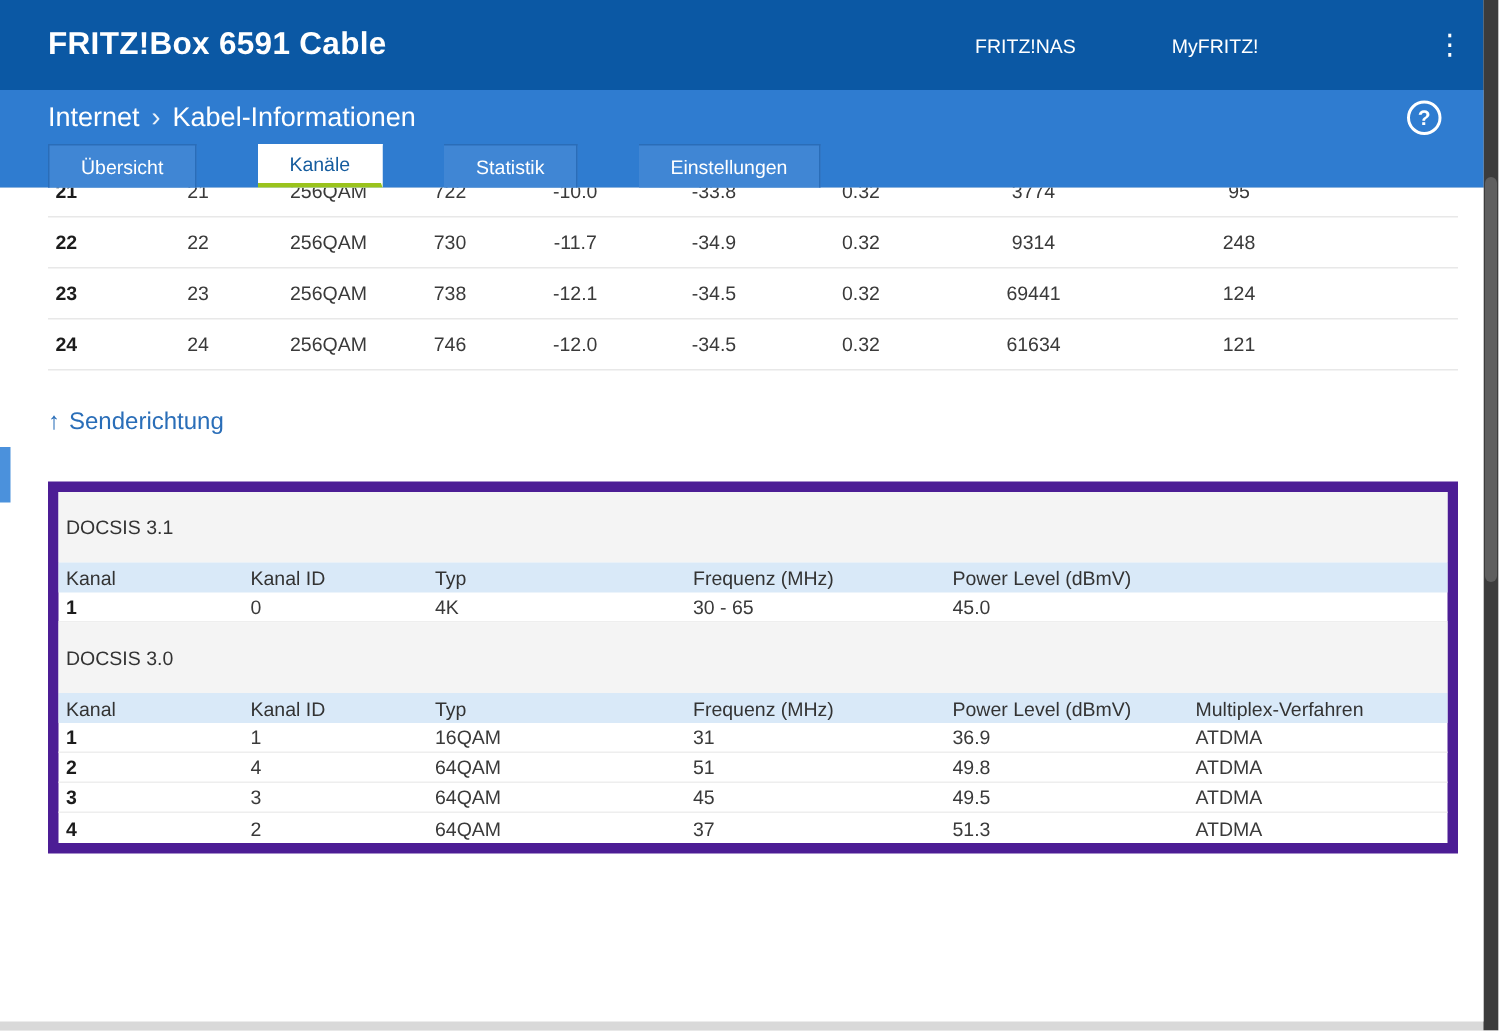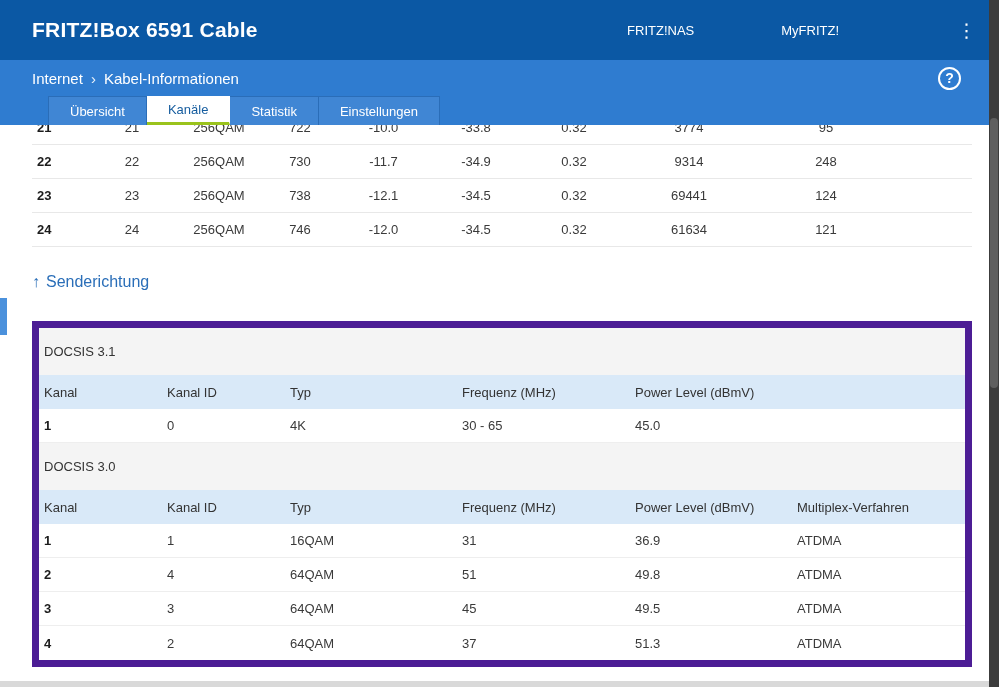--- a/index.html
+++ b/index.html
@@ -7,53 +7,53 @@
   body {
     width: 999px; height: 687px; overflow: hidden; position: relative;
     font-family: "Liberation Sans", sans-serif;
     background: #d9d9d9;
   }
   .app { position: absolute; left: 0; top: 0; width: 989px; height: 687px; display: flex; flex-direction: column; }
 
   
   .topbar { height: 60px; background: #0b58a4; display: flex; align-items: center; padding: 0 14px 0 32px; flex: 0 0 auto; }
   .topbar h1 { color: #fff; font-size: 21px; font-weight: bold; margin: 0; letter-spacing: 0.2px; }
-  .top-nav { margin-left: auto; display: flex; gap: 87px; margin-right: 118px; }
+  .top-nav { margin-left: auto; display: flex; gap: 64px; margin-right: 118px; }
   .top-nav a { color: #fff; font-size: 13px; text-decoration: none; cursor: pointer; }
   .kebab { color: #fff; font-size: 19px; cursor: pointer; width: 18px; text-align: center; line-height: 1; }
 
   
   .subbar { background: #2f7cd0; position: relative; z-index: 5; flex: 0 0 auto; }
   .crumbrow { height: 36px; display: flex; align-items: center; padding: 0 16px 0 32px; }
-  .breadcrumb { color: #fff; font-size: 15px; display: flex; gap: 8px; align-items: center; }
+  .breadcrumb { color: #fff; font-size: 18px; display: flex; gap: 8px; align-items: center; }
   .breadcrumb .sep { opacity: 0.9; }
   .help { margin-left: auto; margin-right: 12px; width: 23px; height: 23px; border: 2px solid #fff; border-radius: 50%;
           color: #fff; font-size: 14px; font-weight: bold; display: flex; align-items: center; justify-content: center; cursor: pointer; }
-  .tabs { display: flex; padding-left: 48px; height: 29px; }
+  .tabs { display: flex; padding-left: 32px; height: 29px; gap: 41px; }
   .tab { height: 100%; display: flex; align-items: center; padding: 0 21px; font-size: 13px; color: #fff;
          background: #4086d4; border: 1px solid #2a6db8; border-bottom: none; cursor: pointer; }
   .tab + .tab { border-left: none; }
   .tab.active { background: #fff; color: #155c9e; border-color: #fff; border-bottom: 3px solid #9ac31c; }
 
   
   .content { flex: 1 1 auto; background: #fff; overflow: hidden; padding: 0 17px 12px 32px; position: relative; z-index: 1; }
 
   .ds-table { width: 940px; margin-top: -14px; }
   .ds-row { display: grid; grid-template-columns: 56px 88px 86px 76px 91px 94px 102px 128px 146px;
             height: 34px; align-items: center; border-bottom: 1px solid #e8e8e8; font-size: 13px; color: #3a3a3a; }
   .ds-row span { text-align: center; }
   .ds-row span:first-child { text-align: left; padding-left: 5px; font-weight: bold; color: #1c1c1c; }
 
   .section-heading { margin: 26px 0 0 0; color: #2a6eb8; font-size: 16px; font-weight: normal;
                      display: flex; gap: 6px; align-items: center; }
 
   .card { margin-top: 30px; width: 940px; border: 7px solid #4c1d95; }
   .section-row { height: 47px; line-height: 47px; background: #f4f4f4; padding-left: 5px; font-size: 13px; color: #333; }
   .us-row { display: grid; grid-template-columns: 123px 123px 172px 173px 162px auto;
-            height: 34px; align-items: center; font-size: 13px; color: #3a3a3a; }
+            height: 20px; align-items: center; font-size: 13px; color: #3a3a3a; }
   .us-row span { padding-left: 5px; }
   .us-row.head { background: #d9e9f8; color: #333; }
   .us-row.data { border-bottom: 1px solid #eeeeee; }
   .us-row.data:last-child { border-bottom: none; }
   .us-row.data span:first-child { font-weight: bold; color: #1c1c1c; }
 
   
   .footerbar { flex: 0 0 auto; height: 33px; background: #ececec; border-top: 1px solid #e0e0e0;
                display: flex; align-items: center; justify-content: flex-end; padding-right: 28px; }
   .footerbar button { background: #2e7ed2; color: #fff; border: 1px solid #2a72c0; border-radius: 2px;

